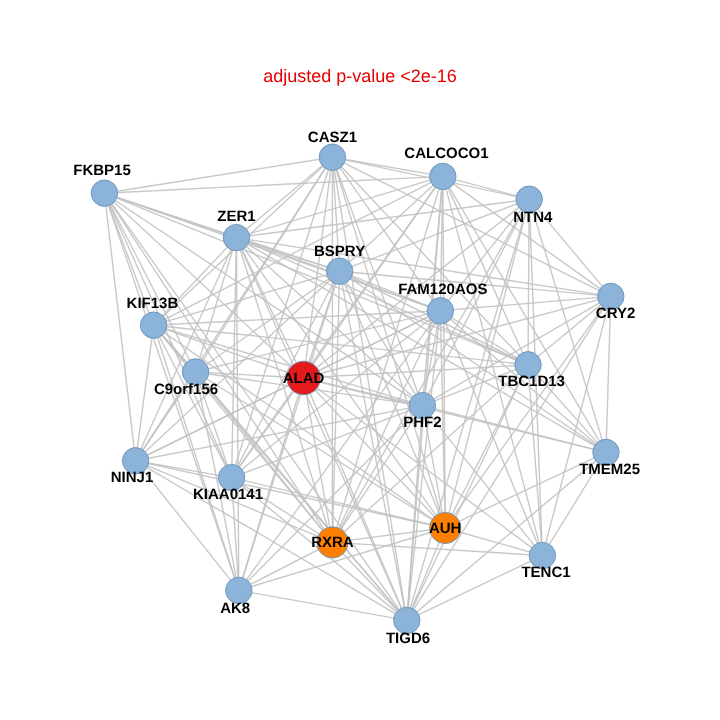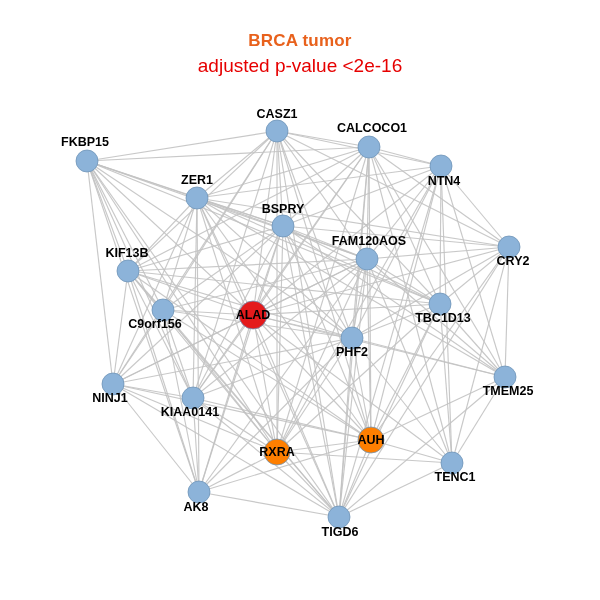--- a/index.html
+++ b/index.html
@@ -25,21 +25,21 @@
     font-size: 17px;
     font-weight: bold;
     letter-spacing: 0.2px;
   }
   .chart-subtitle {
     position: absolute;
     top: 55px;
     left: 0;
     width: 100%;
     text-align: center;
-    font-size: 19px;
+    font-size: 15px;
   }
   svg.network {
     position: absolute;
     top: 0;
     left: 0;
   }
   svg.network text {
     font-family: "Liberation Sans", sans-serif;
     font-size: 12.5px;
     font-weight: bold;
@@ -257,15 +257,14 @@
       <text x="352" y="352" text-anchor="middle" dominant-baseline="central" fill="#000000">PHF2</text>
       <text x="110" y="398" text-anchor="middle" dominant-baseline="central" fill="#000000">NINJ1</text>
       <text x="508" y="391" text-anchor="middle" dominant-baseline="central" fill="#000000">TMEM25</text>
       <text x="190" y="412" text-anchor="middle" dominant-baseline="central" fill="#000000">KIAA0141</text>
       <text x="277" y="452" text-anchor="middle" dominant-baseline="central" fill="#000000">RXRA</text>
       <text x="371" y="440" text-anchor="middle" dominant-baseline="central" fill="#000000">AUH</text>
       <text x="455" y="477" text-anchor="middle" dominant-baseline="central" fill="#000000">TENC1</text>
       <text x="196" y="507" text-anchor="middle" dominant-baseline="central" fill="#000000">AK8</text>
       <text x="340" y="532" text-anchor="middle" dominant-baseline="central" fill="#000000">TIGD6</text>
     </svg>
-  <div class="chart-title" style="color: rgb(232, 97, 28);">BRCA tumor</div>
   <div class="chart-subtitle" style="color: rgb(230, 0, 0);">adjusted p-value &lt;2e-16</div>
 </div>
 
 </body></html>

